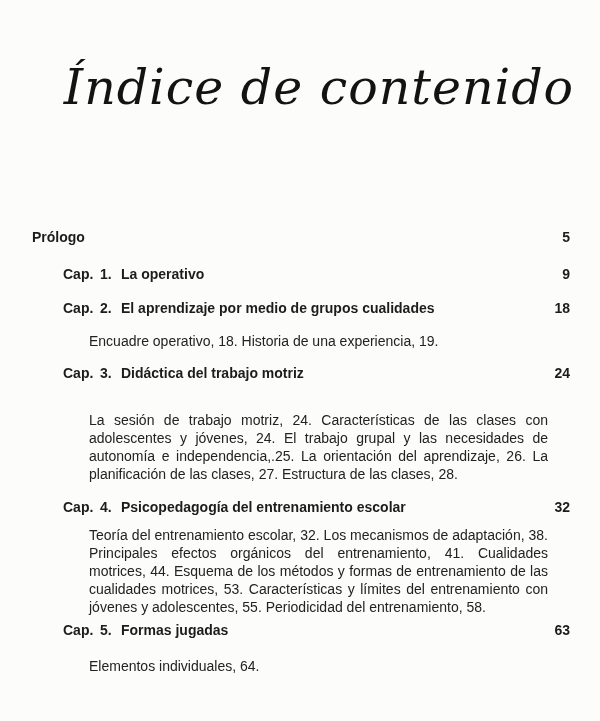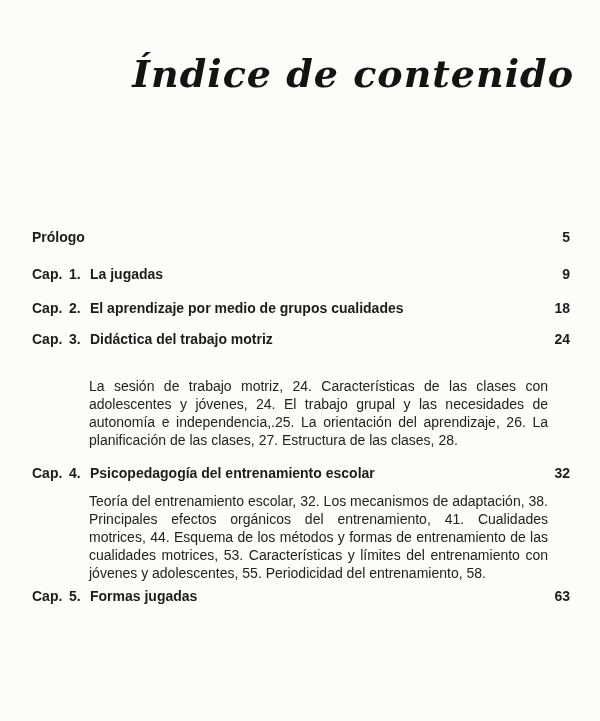--- a/index.html
+++ b/index.html
@@ -14,22 +14,22 @@
     color: #1c1c1c;
     position: relative;
     overflow: hidden;
   }
   .page-title {
     position: absolute;
     top: 26px;
     right: 26px;
     font-family: "DejaVu Serif", serif;
     font-style: italic;
-    font-weight: bold;
-    font-size: 38px;
+    font-weight: normal;
+    font-size: 49px;
     letter-spacing: 1px;
     color: #131313;
     white-space: nowrap;
   }
   .toc {
     position: absolute;
     top: 0;
     left: 32px;
     right: 30px;
     padding-top: 229px;
@@ -42,20 +42,21 @@
     line-height: 16px;
     font-weight: bold;
   }
   .toc-row .row-left {
     display: flex;
     align-items: baseline;
   }
   .toc-row .cap-prefix {
     width: 37px;
     flex: none;
+    margin-left: 31px;
   }
   .toc-row .cap-number {
     width: 21px;
     flex: none;
   }
   .toc-row .page-num {
     flex: none;
     min-width: 24px;
     text-align: right;
     font-weight: bold;
@@ -91,33 +92,34 @@
     <span class="row-left">
       <span>Prólogo</span>
     </span>
     <span class="page-num">5</span>
   </div>
 
   <div class="toc-row row-ch0">
     <span class="row-left">
       <span class="cap-prefix">Cap.</span>
       <span class="cap-number">1.</span>
-      <span class="cap-title">La jugadas</span>
+      <span class="cap-title">La operativo</span>
     </span>
     <span class="page-num">9</span>
   </div>
 
   <div class="toc-row row-ch1">
     <span class="row-left">
       <span class="cap-prefix">Cap.</span>
       <span class="cap-number">2.</span>
       <span class="cap-title">El aprendizaje por medio de grupos cualidades</span>
     </span>
     <span class="page-num">18</span>
   </div>
+  <p class="chapter-summary sum-ch1">Encuadre operativo, 18. Historia de una experiencia, 19.</p>
 
   <div class="toc-row row-ch2">
     <span class="row-left">
       <span class="cap-prefix">Cap.</span>
       <span class="cap-number">3.</span>
       <span class="cap-title">Didáctica del trabajo motriz</span>
     </span>
     <span class="page-num">24</span>
   </div>
   <p class="chapter-summary sum-ch2">La sesión de trabajo motriz, 24. Características de las clases con adolescentes y jóvenes, 24. El trabajo grupal y las necesidades de autonomía e independencia,.25. La orientación del aprendizaje, 26. La planificación de las clases, 27. Estructura de las clases, 28.</p>
@@ -133,14 +135,15 @@
   <p class="chapter-summary sum-ch3">Teoría del entrenamiento escolar, 32. Los mecanismos de adaptación, 38. Principales efectos orgánicos del entrenamiento, 41. Cualidades motrices, 44. Esquema de los métodos y formas de entrenamiento de las cualidades motrices, 53. Características y límites del entrenamiento con jóvenes y adolescentes, 55. Periodicidad del entrenamiento, 58.</p>
 
   <div class="toc-row row-ch4">
     <span class="row-left">
       <span class="cap-prefix">Cap.</span>
       <span class="cap-number">5.</span>
       <span class="cap-title">Formas jugadas</span>
     </span>
     <span class="page-num">63</span>
   </div>
+  <p class="chapter-summary sum-ch4">Elementos individuales, 64.</p>
 
 </div>
 
 </body></html>

